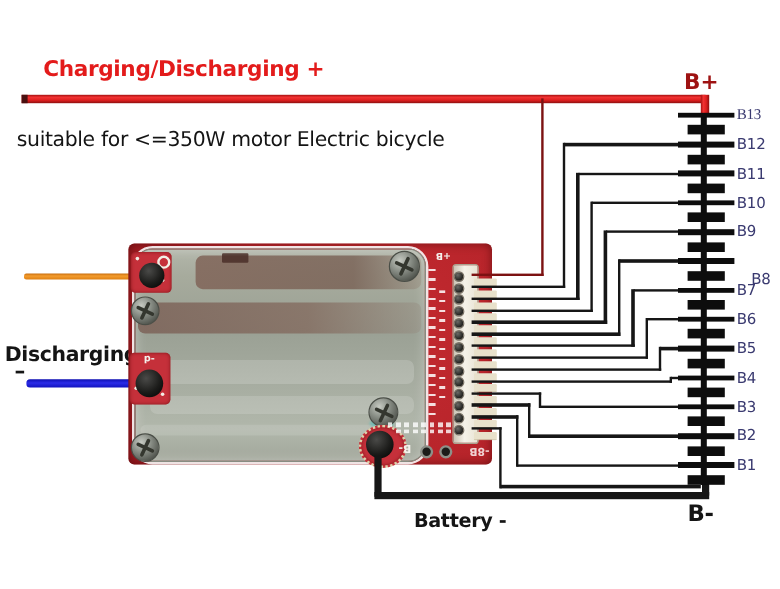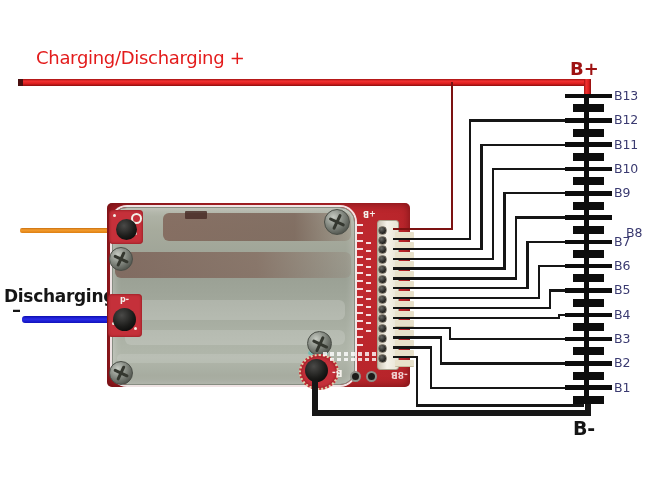--- a/index.html
+++ b/index.html
@@ -1,21 +1,21 @@
 <!DOCTYPE html>
 <html><head>
 <meta charset="utf-8">
 <style>
   html,body{margin:0;padding:0;background:#ffffff;}
   #stage{
     position:relative;width:650px;height:491px;background:#ffffff;overflow:hidden;
     font-family:"DejaVu Sans","Liberation Sans",sans-serif;
   }
   .abs{position:absolute;}
-  .red-label{color:#e31b1b;font-weight:normal;white-space:nowrap;letter-spacing:-0.3px;}
+  .red-label{color:#e31b1b;font-weight:bold;white-space:nowrap;letter-spacing:-0.3px;}
   .blk-label{color:#151515;font-weight:bold;white-space:nowrap;letter-spacing:-0.3px;}
   .wire{position:absolute;background:#161616;}
   .rwire{position:absolute;background:#7c1212;}
   
   .bus{background:linear-gradient(180deg,#a31111 0%,#f23232 30%,#dd1f1f 65%,#8c0f0f 100%);}
   .busv{background:linear-gradient(90deg,#a31111 0%,#f23232 30%,#dd1f1f 65%,#8c0f0f 100%);}
   
   #pcb{left:107px;top:203px;width:303px;height:184px;background:
        radial-gradient(circle at 70% 40%, #c42a30 0%, #b6242a 55%, #96191f 100%);
        border-radius:5px;box-shadow:inset 0 0 8px rgba(60,0,0,.55);}
@@ -55,20 +55,21 @@
 <div id="stage">
 
   <div class="abs bus" style="left:18px;top:79px;width:570px;height:6.5px;"></div>
   <div class="abs" style="left:18px;top:79px;width:5px;height:6.5px;background:#4a1010;"></div>
   <div class="abs busv" style="left:584px;top:79px;width:6.5px;height:17px;"></div>
 
   <div class="abs red-label" style="left:36px;top:47px;font-size:18px;">Charging/Discharging +</div>
   <div class="abs" style="left:570px;top:58px;font-size:18px;font-weight:bold;color:#9e1212;">B+</div>
 
   <div class="abs" style="left:14px;top:106px;font-size:17px;color:#141414;line-height:23px;letter-spacing:-0.3px;white-space:nowrap;">
+    <div>suitable for &lt;=350W motor Electric bicycle</div>
   </div>
 
   <div class="abs" style="left:20px;top:228px;width:106px;height:4.5px;background:linear-gradient(180deg,#c96f10,#f49c2d 40%,#dd7f12);border-radius:2px;"></div>
 
   <div class="abs blk-label" style="left:4px;top:286px;font-size:17px;">Discharging</div>
   <div class="abs blk-label" style="left:12px;top:299px;font-size:18px;">–</div>
   <div class="abs" style="left:22px;top:316px;width:104px;height:7px;background:linear-gradient(180deg,#0d0eb0,#2b2ce8 45%,#1112bd);border-radius:3px;"></div>
 
   <div class="abs" id="pcb"></div>
   <div class="abs" id="plate">
@@ -205,21 +206,21 @@
   <div class="rwire" style="left:450.8px;top:82px;width:2.4px;height:148px;"></div>
 
   <div class="wire" style="left:312px;top:380px;width:6px;height:34px;"></div>
   <div class="wire" style="left:312px;top:409.5px;width:279px;height:6px;"></div>
   <div class="wire" style="left:584.5px;top:399px;width:6px;height:14px;"></div>
 
   <div id="battery-layer">
       <div style="position:absolute;left:584.2px;top:96px;width:4.5px;height:307.9px;background:#0d0d0d;"></div>
       <div class="plate-long" style="top:93.8px;"></div>
       <div class="plate-short" style="top:104.3px;"></div>
-      <div class="cell-label" style="top:88.0px;">B13</div>
+      <div class="cell-label" style="top:88.0px;font-family:Liberation Serif, serif;">B13</div>
       <div class="plate-long" style="top:118.1px;"></div>
       <div class="plate-short" style="top:128.6px;"></div>
       <div class="cell-label" style="top:112.3px;">B12</div>
       <div class="plate-long" style="top:142.4px;"></div>
       <div class="plate-short" style="top:152.9px;"></div>
       <div class="cell-label" style="top:136.6px;">B11</div>
       <div class="plate-long" style="top:166.7px;"></div>
       <div class="plate-short" style="top:177.2px;"></div>
       <div class="cell-label" style="top:160.9px;">B10</div>
       <div class="plate-long" style="top:191.0px;"></div>
@@ -244,15 +245,16 @@
       <div class="plate-short" style="top:347.3px;"></div>
       <div class="cell-label" style="top:331.0px;">B3</div>
       <div class="plate-long" style="top:361.1px;"></div>
       <div class="plate-short" style="top:371.6px;"></div>
       <div class="cell-label" style="top:355.3px;">B2</div>
       <div class="plate-long" style="top:385.4px;"></div>
       <div class="plate-short" style="top:395.9px;"></div>
       <div class="cell-label" style="top:379.6px;">B1</div>
     </div>
 
+  <div class="abs blk-label" style="left:345px;top:424px;font-size:16px;">Battery -</div>
   <div class="abs blk-label" style="left:573px;top:417px;font-size:19px;">B-</div>
 
 </div>
 
 </body></html>

